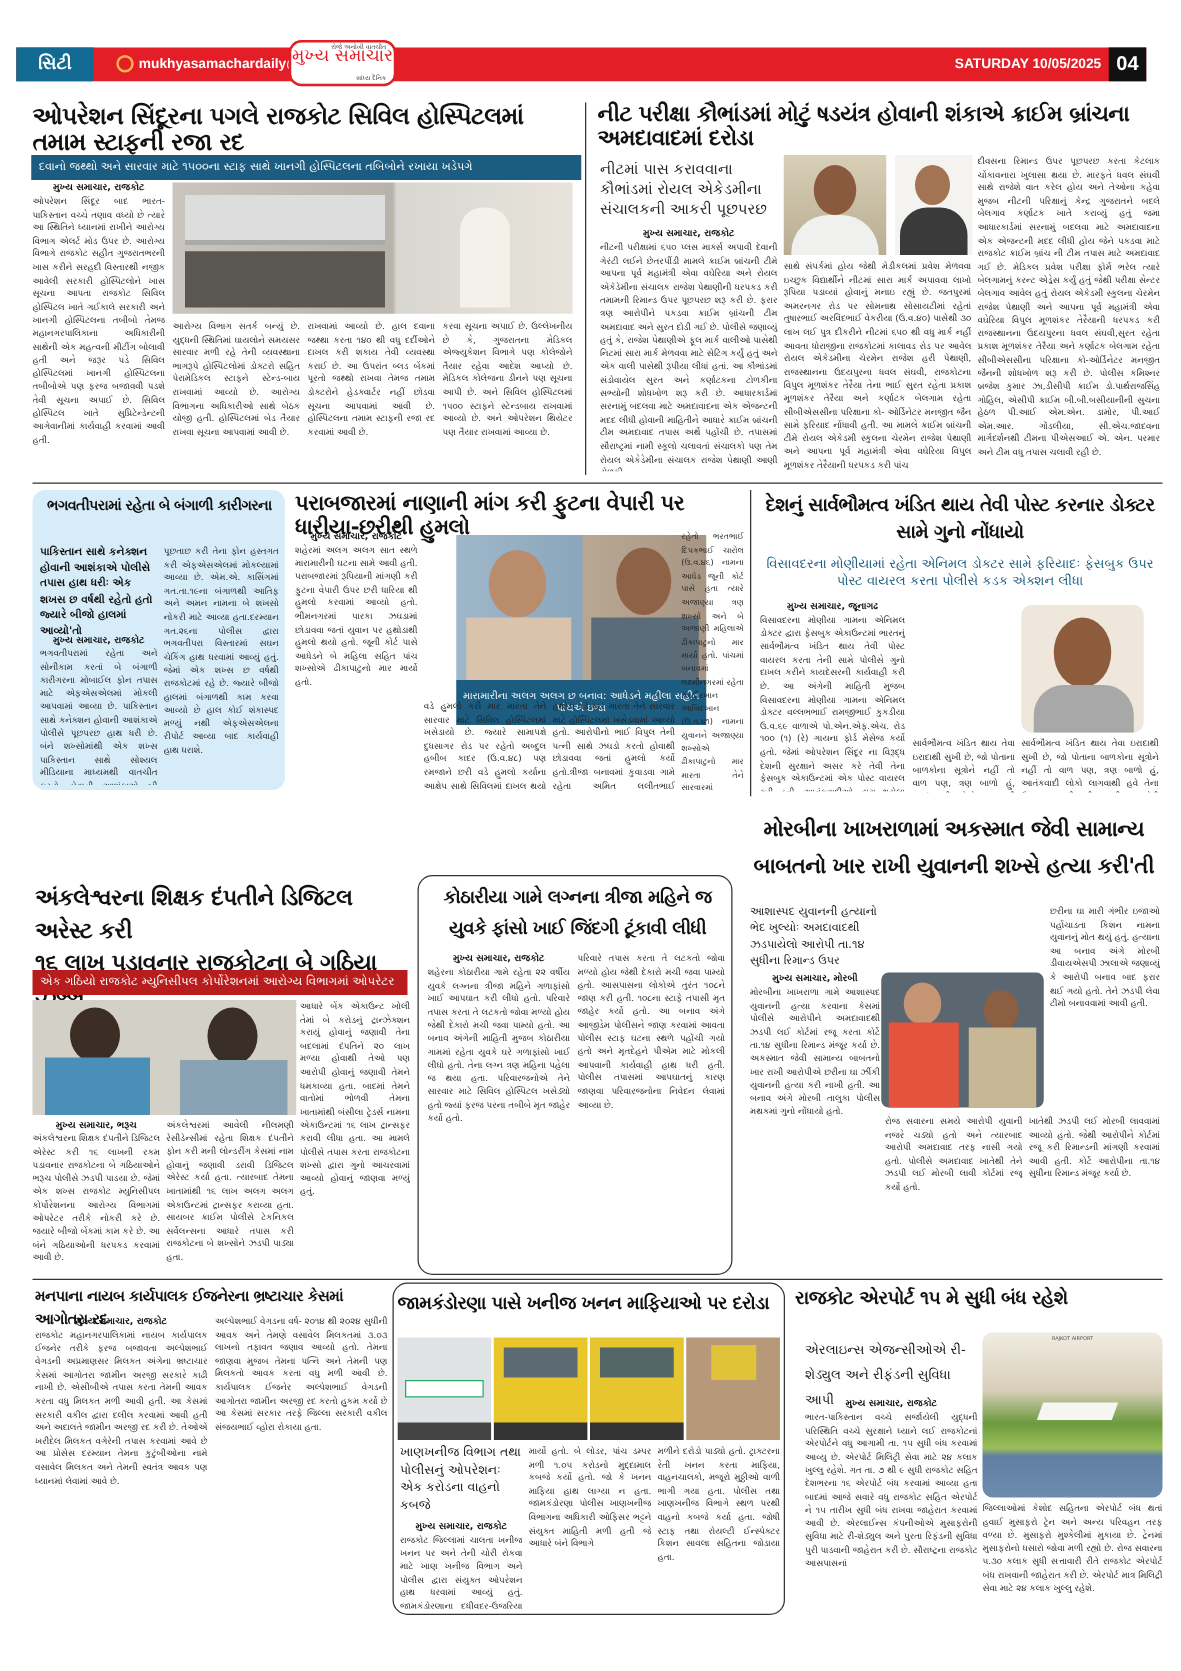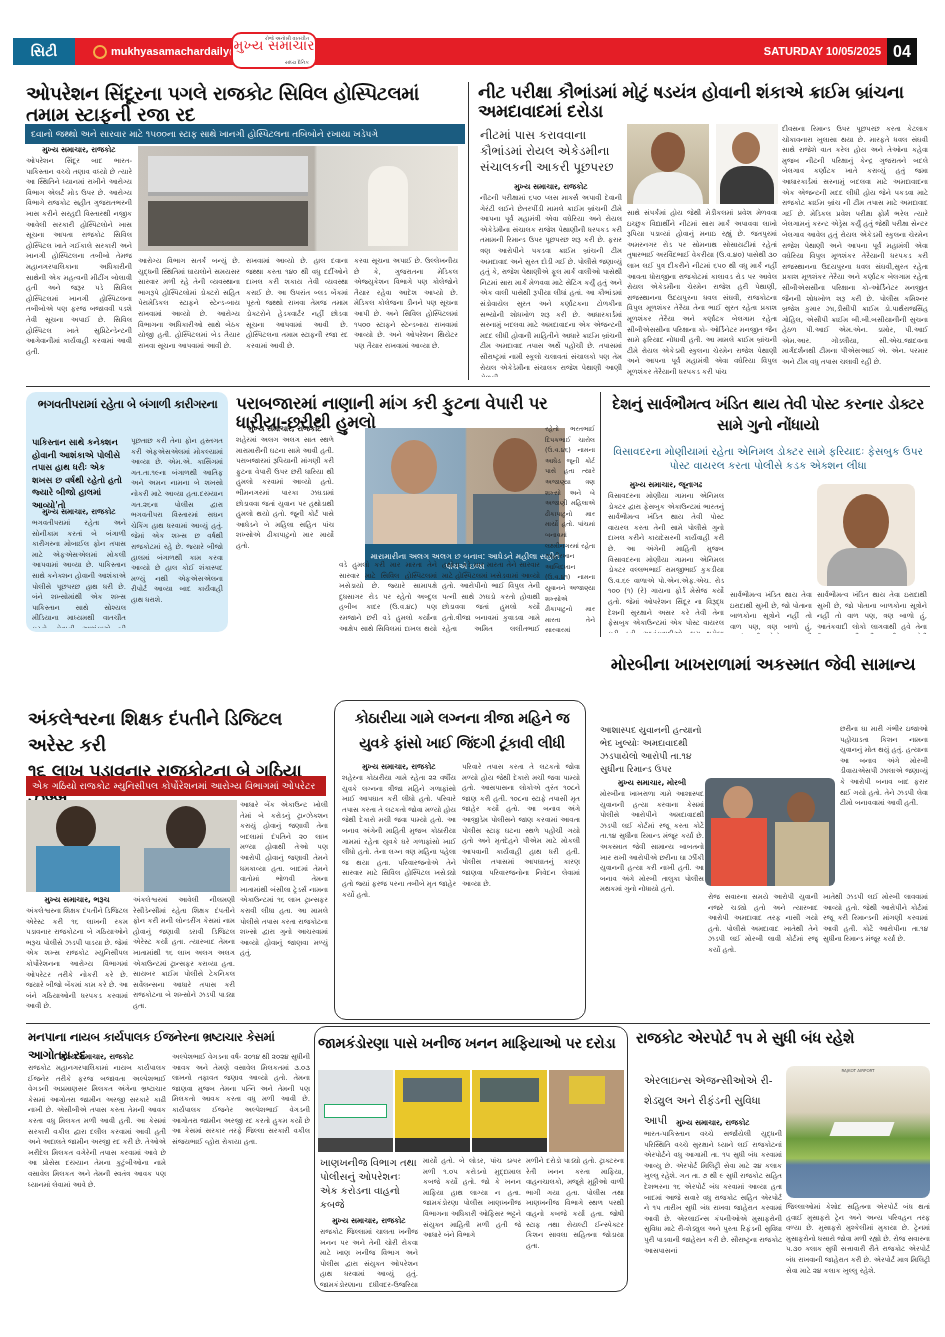--- a/index.html
+++ b/index.html
@@ -144,20 +144,21 @@
 <div class="abs box" style="left:334px;top:700px;width:252px;height:320px"></div>
 <div class="abs hl" style="left:342px;top:706px;width:240px;font-size:14.5px;line-height:25px;text-align:center">કોઠારીયા ગામે લગ્નના ત્રીજા મહિને જ યુવકે ફાંસો ખાઈ જિંદગી ટૂંકાવી લીધી</div>
 <div class="abs" style="left:342px;top:762px;width:114px;height:250px">
   <span class="dl">મુખ્ય સમાચાર, રાજકોટ</span>
   <div class="txt" style="height:238px">શહેરના કોઠારીયા ગામે રહેતા ૨૨ વર્ષીય યુવકે લગ્નના ત્રીજા મહિને ગળાફાંસો ખાઈ આપઘાત કરી લીધો હતો. પરિવારે તપાસ કરતા તે લટકતો જોવા મળ્યો હોય જેથી દેકારો મચી જવા પામ્યો હતો. આ બનાવ અંગેની માહિતી મુજબ કોઠારીયા ગામમાં રહેતા યુવકે ઘરે ગળાફાંસો ખાઈ લીધો હતો. તેના લગ્ન ત્રણ મહિના પહેલા જ થયા હતા. પરિવારજનોએ તેને સારવાર માટે સિવિલ હોસ્પિટલ ખસેડ્યો હતો જ્યાં ફરજ પરના તબીબે મૃત જાહેર કર્યો હતો.</div>
 </div>
 <div class="abs txt" style="left:462px;top:762px;width:118px;height:250px">પરિવારે તપાસ કરતા તે લટકતો જોવા મળ્યો હોય જેથી દેકારો મચી જવા પામ્યો હતો. આસપાસના લોકોએ તુરંત ૧૦૮ને જાણ કરી હતી. ૧૦૮ના સ્ટાફે તપાસી મૃત જાહેર કર્યો હતો. આ બનાવ અંગે આજીડેમ પોલીસને જાણ કરવામાં આવતા પોલીસ સ્ટાફ ઘટના સ્થળે પહોંચી ગયો હતો અને મૃતદેહને પીએમ માટે મોકલી આપવાની કાર્યવાહી હાથ ધરી હતી. પોલીસ તપાસમાં આપઘાતનું કારણ જાણવા પરિવારજનોના નિવેદન લેવામાં આવ્યા છે.</div>
 
 <div class="abs hl" style="left:598px;top:650px;width:330px;font-size:17px;line-height:29px;text-align:center">
   <div>મોરબીના ખાખરાળામાં અકસ્માત જેવી સામાન્ય</div>
+  <div>બાબતનો ખાર રાખી યુવાનની શખ્સે હત્યા કરી'તી</div>
 </div>
 <div class="abs" style="left:600px;top:724px;width:104px;font-size:9px;line-height:13px">આશાસ્પદ યુવાનની હત્યાનો ભેદ ખુલ્યોઃ અમદાવાદથી ઝડપાયેલો આરોપી તા.૧૪ સુધીના રિમાન્ડ ઉપર</div>
 <div class="abs" style="left:600px;top:778px;width:104px;height:240px">
   <span class="dl">મુખ્ય સમાચાર, મોરબી</span>
   <div class="txt" style="height:228px">મોરબીના ખાખરાળા ગામે આશાસ્પદ યુવાનની હત્યા કરવાના કેસમાં પોલીસે આરોપીને અમદાવાદથી ઝડપી લઈ કોર્ટમાં રજૂ કરતા કોર્ટે તા.૧૪ સુધીના રિમાન્ડ મંજૂર કર્યા છે. અકસ્માત જેવી સામાન્ય બાબતનો ખાર રાખી આરોપીએ છરીના ઘા ઝીંકી યુવાનની હત્યા કરી નાખી હતી. આ બનાવ અંગે મોરબી તાલુકા પોલીસ મથકમાં ગુનો નોંધાયો હતો.</div>
 </div>
 <div class="abs photo" style="left:705px;top:778px;width:130px;height:108px;background:#5a6670;border-radius:6px">
   <div style="position:absolute;left:18px;top:8px;width:30px;height:34px;border-radius:50%;background:#c49473"></div>
   <div style="position:absolute;left:6px;top:40px;width:56px;height:70px;background:#e4533e"></div>
   <div style="position:absolute;left:82px;top:14px;width:28px;height:32px;border-radius:50%;background:#8c5e42"></div>

